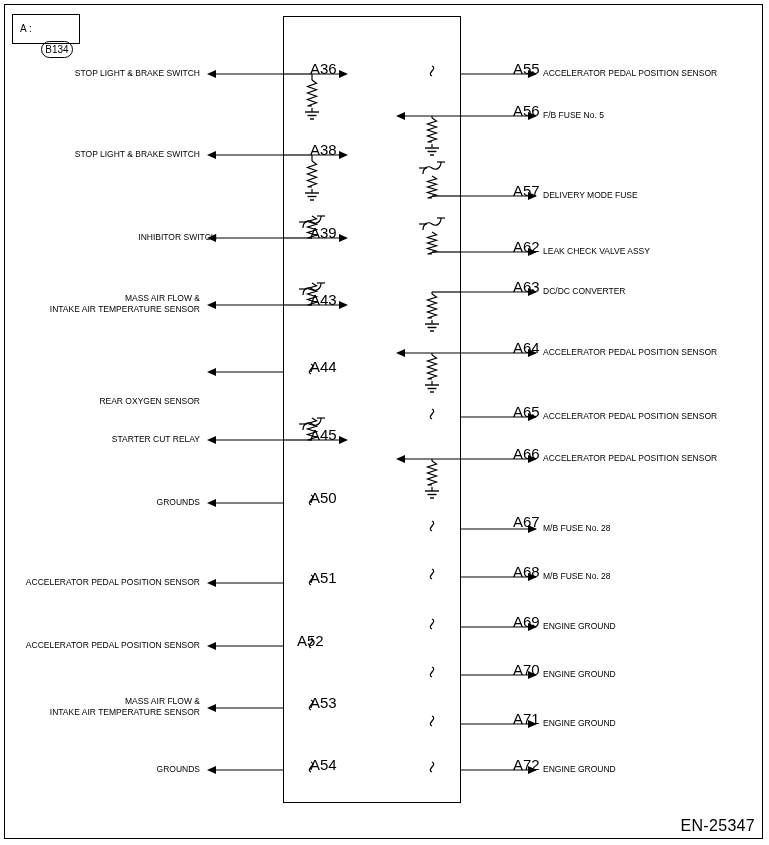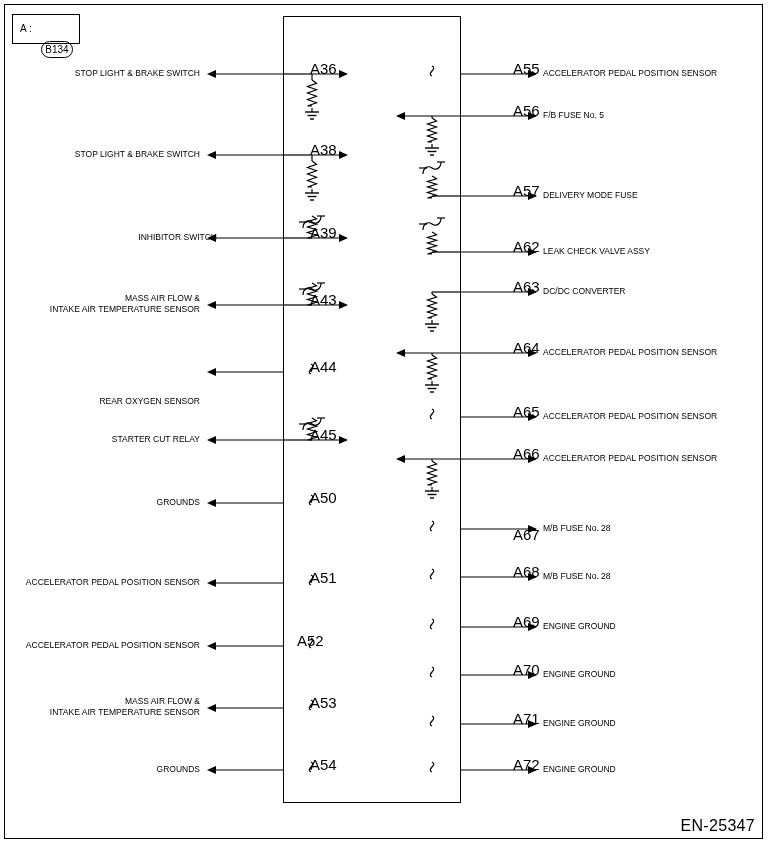--- a/index.html
+++ b/index.html
@@ -154,21 +154,21 @@
       <div class="pin" style="top: 238px; left: 465px;">A62</div>
       <div class="label right" style="left: 543px; width: 244px; top: 285.5px;">DC/DC CONVERTER</div>
       <div class="pin" style="top: 278px; left: 465px;">A63</div>
       <div class="label right" style="left: 543px; width: 220px; top: 346.5px;">ACCELERATOR PEDAL POSITION SENSOR</div>
       <div class="pin" style="top: 339px; left: 465px;">A64</div>
       <div class="label right" style="left: 543px; width: 220px; top: 410.5px;">ACCELERATOR PEDAL POSITION SENSOR</div>
       <div class="pin" style="top: 403px; left: 465px;">A65</div>
       <div class="label right" style="left: 543px; width: 220px; top: 452.5px;">ACCELERATOR PEDAL POSITION SENSOR</div>
       <div class="pin" style="top: 445px; left: 465px;">A66</div>
       <div class="label right" style="left: 543px; width: 220px; top: 522.5px;">M/B FUSE No. 28</div>
-      <div class="pin" style="top: 526px; left: 465px; text-align: right;">A67</div>
+      <div class="pin" style="top: 513px; left: 465px; text-align: right;">A67</div>
       <div class="label right" style="left: 543px; width: 220px; top: 570.5px;">M/B FUSE No. 28</div>
       <div class="pin" style="top: 563px; left: 465px;">A68</div>
       <div class="label right" style="left: 543px; width: 220px; top: 620.5px;">ENGINE GROUND</div>
       <div class="pin" style="top: 613px; left: 465px;">A69</div>
       <div class="label right" style="left: 543px; width: 220px; top: 668.5px;">ENGINE GROUND</div>
       <div class="pin" style="top: 661px; left: 465px;">A70</div>
       <div class="label right" style="left: 543px; width: 220px; top: 717.5px;">ENGINE GROUND</div>
       <div class="pin" style="top: 710px; left: 465px;">A71</div>
       <div class="label right" style="left: 543px; width: 220px; top: 763.5px;">ENGINE GROUND</div>
       <div class="pin" style="top: 756px; left: 465px;">A72</div>

